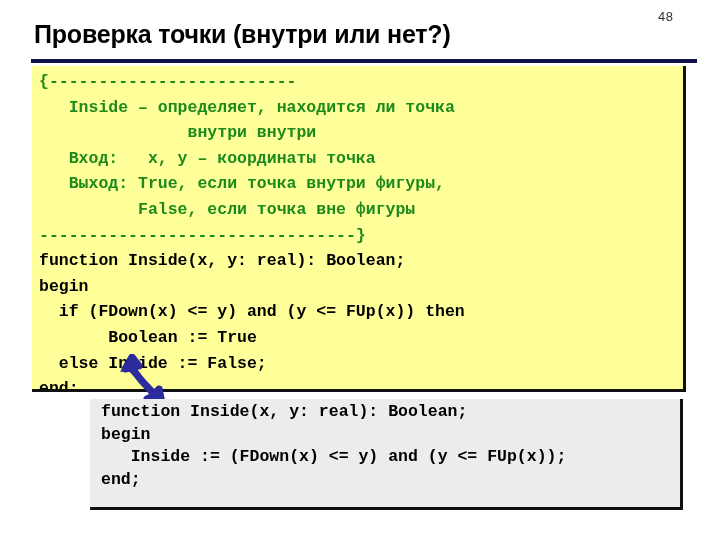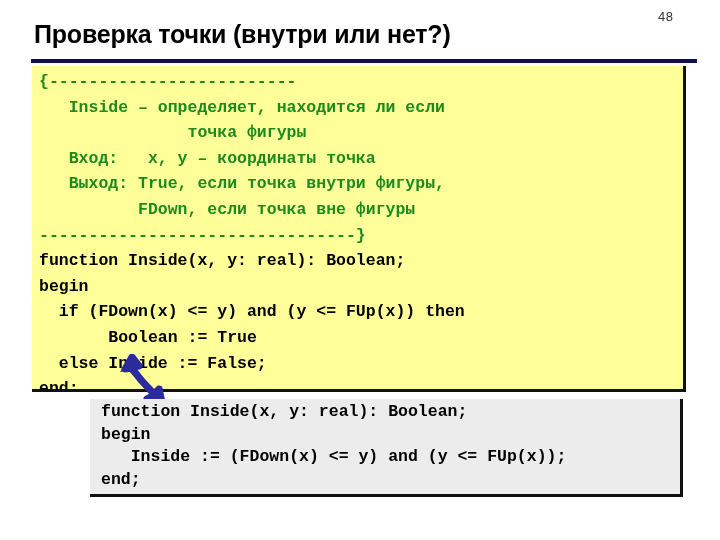--- a/index.html
+++ b/index.html
@@ -86,21 +86,21 @@
     width: 62px;
     height: 58px;
   }
 
   
   #gray-panel {
     position: absolute;
     top: 399px;
     left: 90px;
     width: 593px;
-    height: 98px;
+    height: 111px;
     background: #ececec;
     border-right: 3px solid #101010;
     border-bottom: 3px solid #101010;
     box-sizing: border-box;
     overflow: hidden;
   }
   #gray-panel-text {
     position: absolute;
     top: 2px;
     left: 11px;
@@ -117,25 +117,25 @@
 <body>
 
 <div id="slide-number">48</div>
 
 <div id="slide-title">Проверка точки (внутри или нет?)</div>
 
 <div id="title-rule"></div>
 
 <div id="code-panel">
   <pre id="code-panel-text"><span class="cmt">{-------------------------</span>
-<span class="cmt">   Inside – определяет, находится ли если</span>
-<span class="cmt">               точка фигуры</span>
+<span class="cmt">   Inside – определяет, находится ли точка</span>
+<span class="cmt">               внутри внутри</span>
 <span class="cmt">   Вход:   x, y – координаты точка</span>
 <span class="cmt">   Выход: True, если точка внутри фигуры,</span>
-<span class="cmt">          FDown, если точка вне фигуры</span>
+<span class="cmt">          False, если точка вне фигуры</span>
 <span class="cmt">--------------------------------}</span>
 <span class="code">function Inside(x, y: real): Boolean;</span>
 <span class="code">begin</span>
 <span class="code">  if (FDown(x) &lt;= y) and (y &lt;= FUp(x)) then</span>
 <span class="code">       Boolean := True</span>
 <span class="code">  else Inside := False;</span>
 <span class="code">end;</span></pre>
 </div>
 
 <svg id="blue-arrow" viewBox="0 0 62 58">

